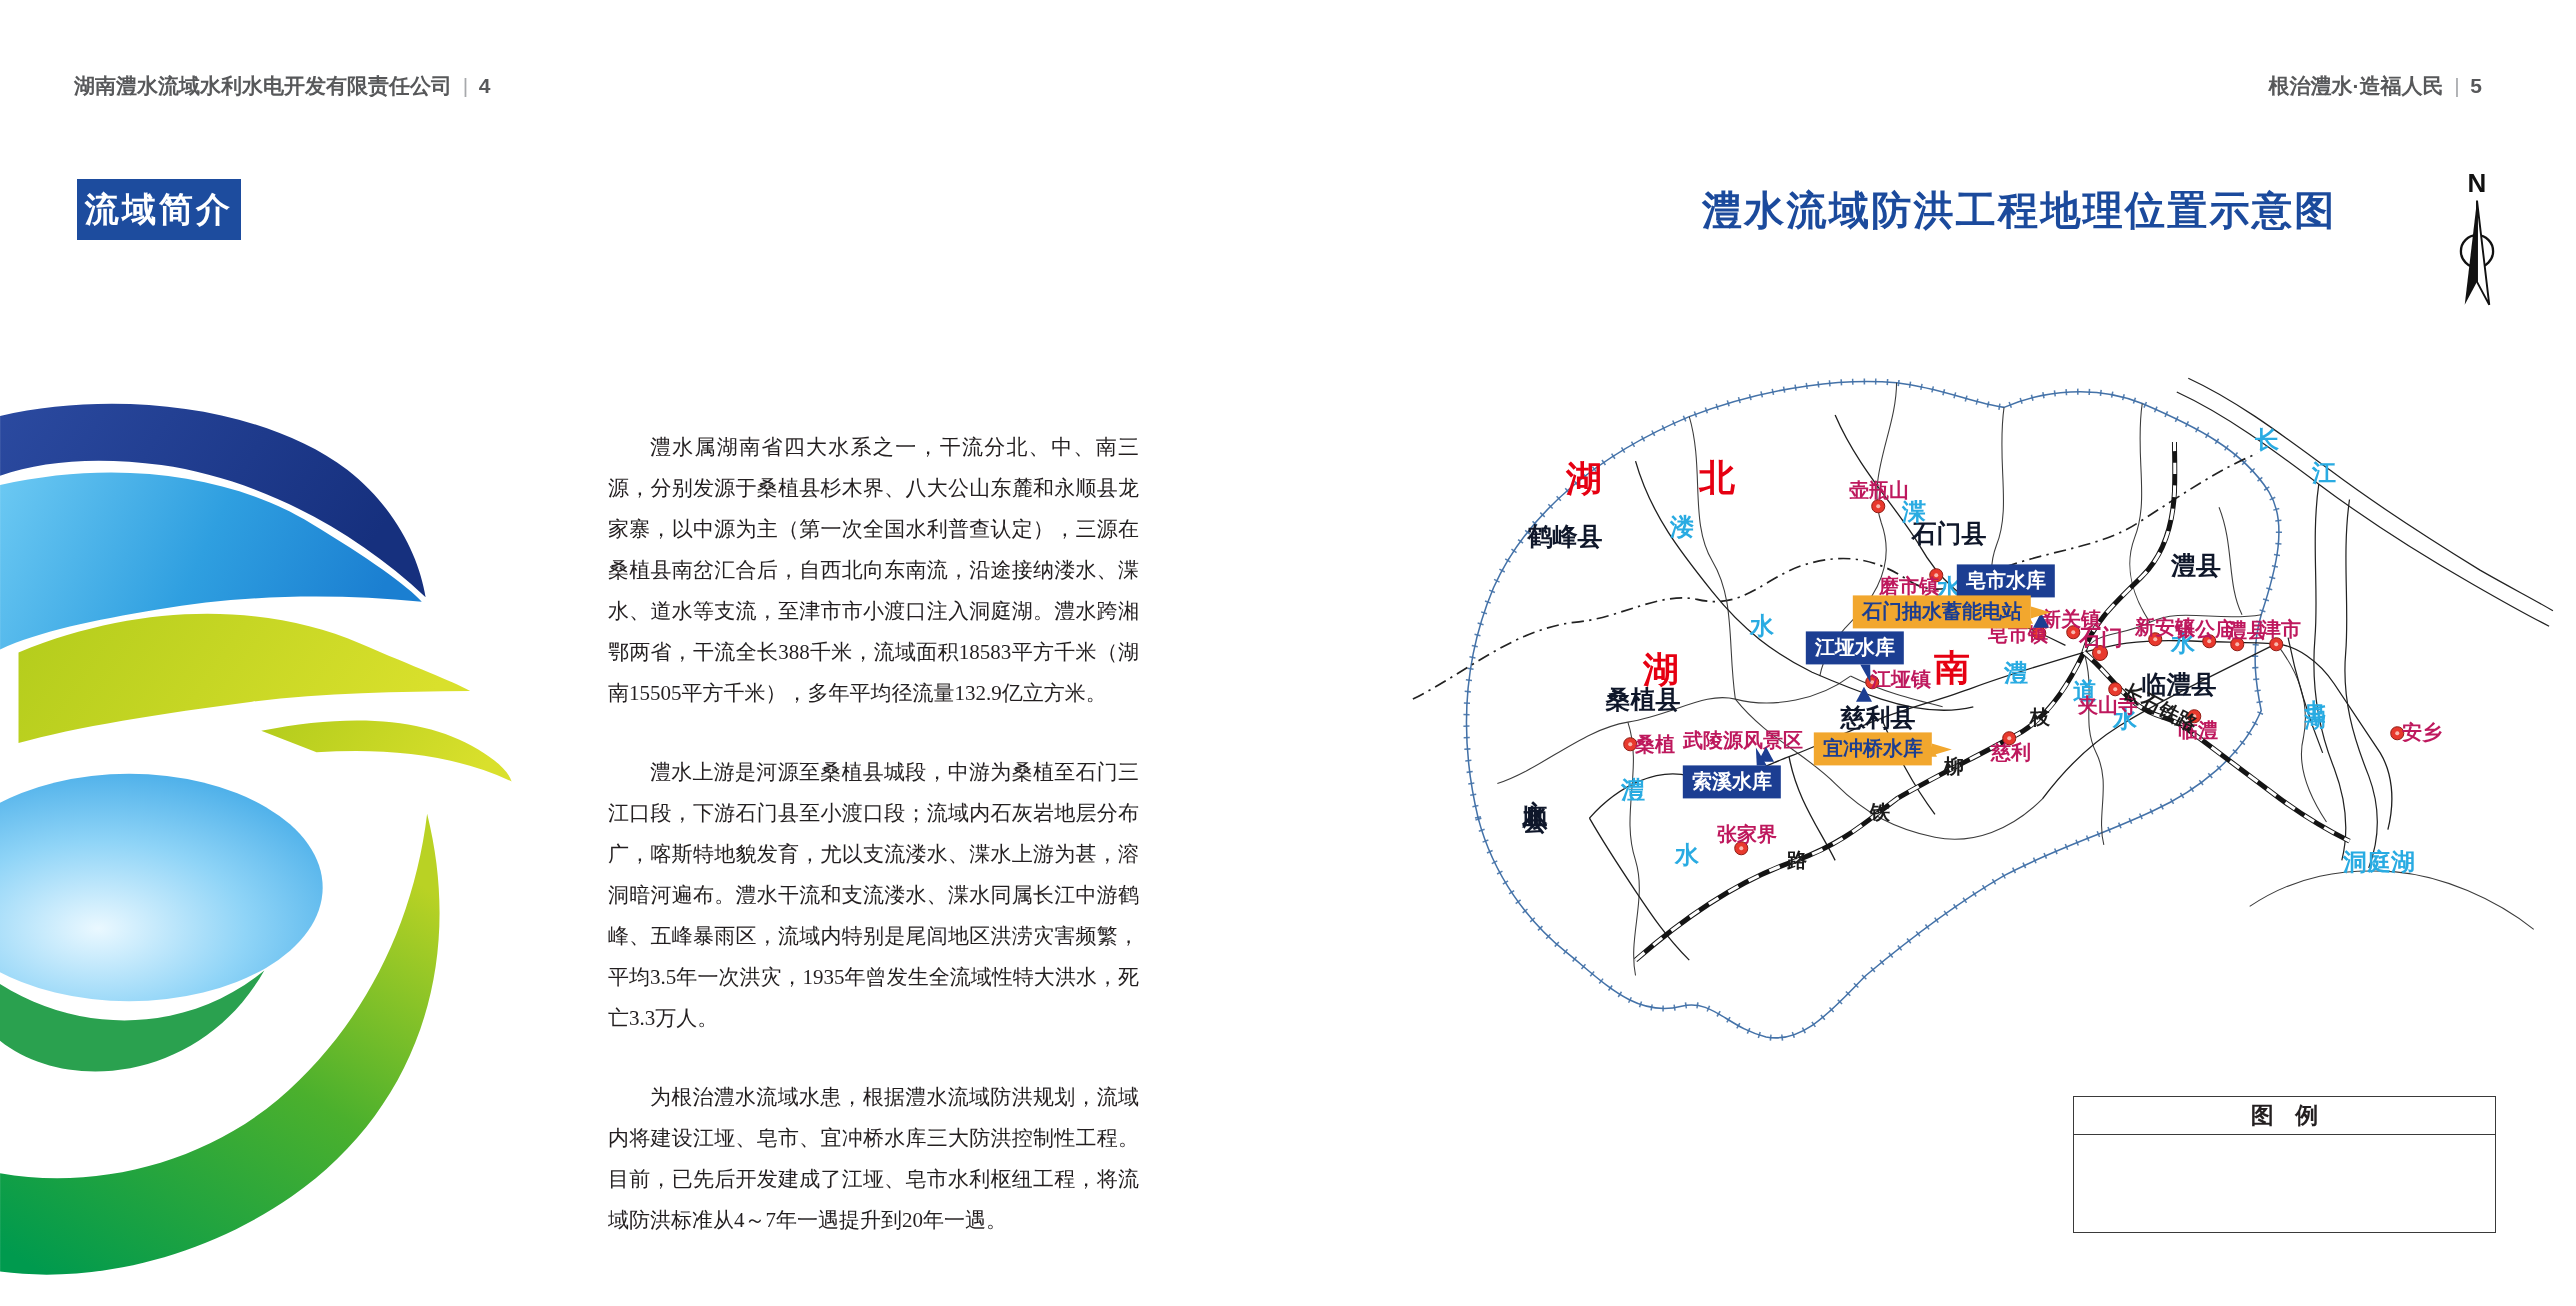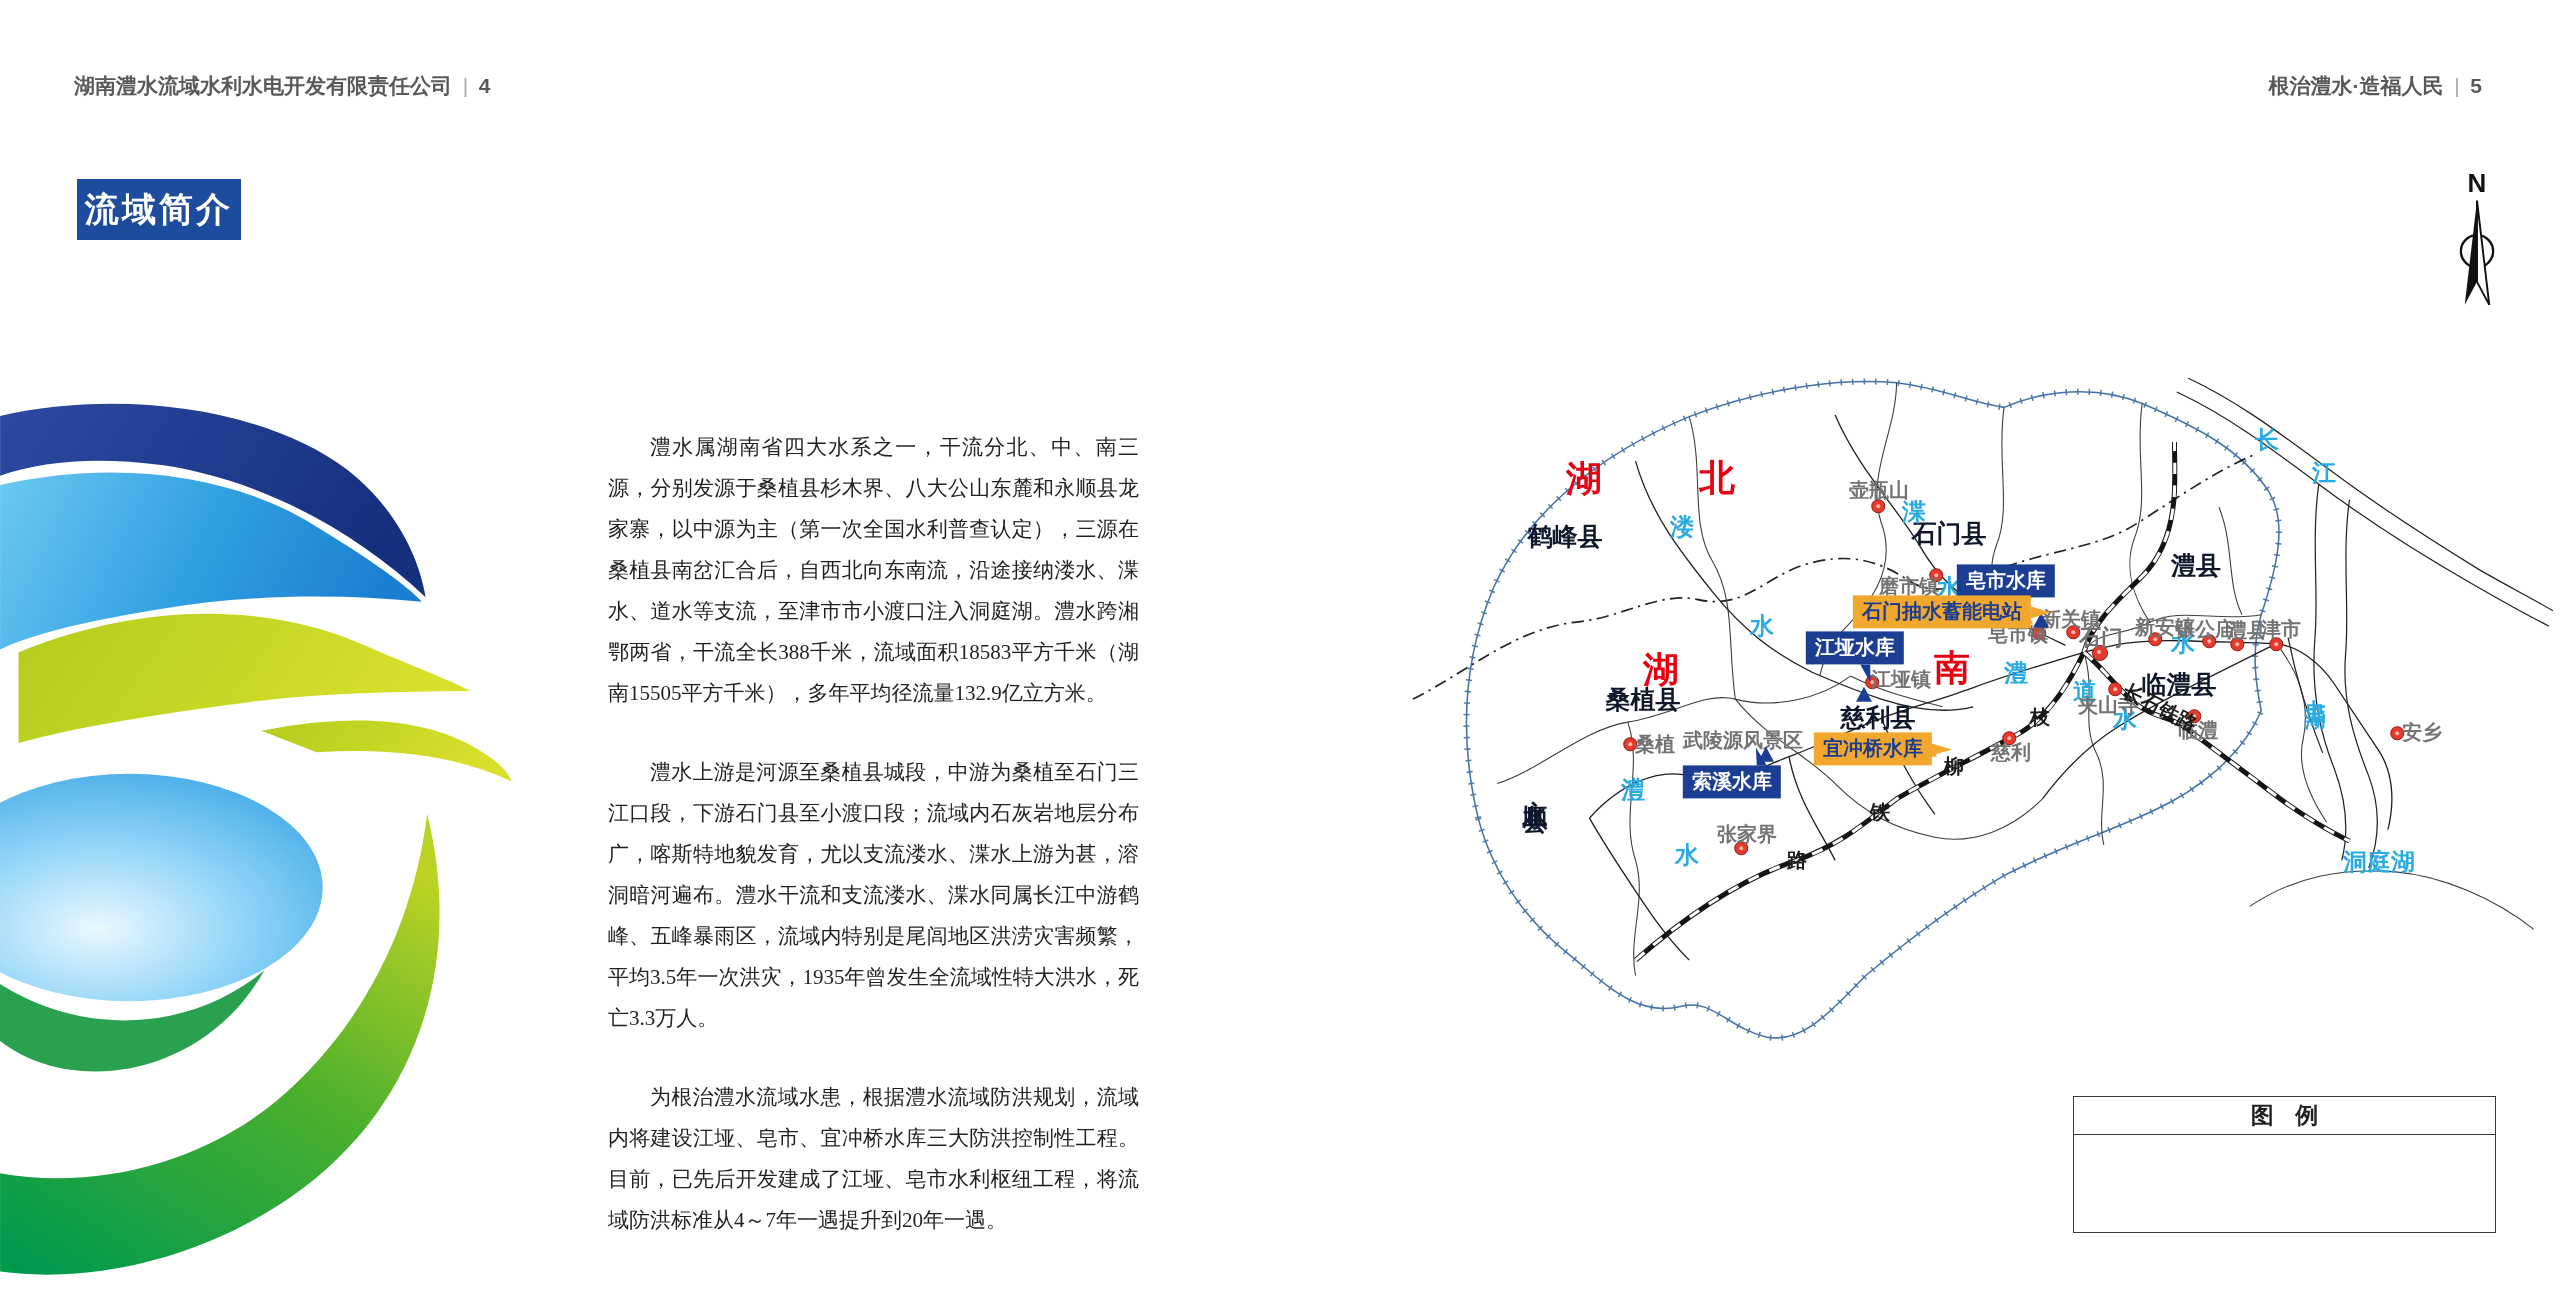--- a/index.html
+++ b/index.html
@@ -25,21 +25,21 @@
   
   #compass{position:absolute;left:2448px;top:170px;width:58px;text-align:center;}
   #compass .n{font-weight:bold;font-size:26px;color:#111;display:block;line-height:26px;}
   
   #map{position:absolute;left:1405px;top:369px;width:1152px;height:737px;}
   #map svg.lines{position:absolute;left:0;top:0;}
   .lbl{position:absolute;transform:translate(-50%,-50%);white-space:nowrap;}
   .prov{font-size:36px;font-weight:bold;color:#e60012;}
   .county{font-size:25px;font-weight:bold;color:#0f172a;}
   .county.vert,.river.vert{writing-mode:vertical-rl;text-orientation:upright;letter-spacing:4.6px;}
-  .town{font-size:20px;font-weight:bold;color:#737373;text-align:right;}
+  .town{font-size:20px;font-weight:bold;color:#be185d;text-align:right;}
   .river{font-size:24px;font-weight:bold;color:#29abe2;}
   .rail-ch{font-size:20px;font-weight:bold;color:#1a1a1a;}
   .dot{position:absolute;width:11.5px;height:11.5px;border-radius:50%;background:#e8392d;
     border:1.5px solid #8f1d15;transform:translate(-50%,-50%);}
   .dot::after{content:"";position:absolute;left:3.8px;top:3.8px;width:3.8px;height:3.8px;border-radius:50%;background:#f7b9ae;}
   .tri{position:absolute;width:0;height:0;border-left:8.4px solid transparent;border-right:8.4px solid transparent;
     border-bottom:15.4px solid #1c3e92;transform:translate(-50%,-55%);}
   .tri.orange{border-bottom-color:#f2a72e;}
   .badge{position:absolute;transform:translate(-50%,-50%);padding:3.1px 9.2px;font-size:20px;font-weight:bold;
     white-space:nowrap;z-index:3;}
@@ -121,20 +121,21 @@
     <path fill="#2aa14f" d="M-28,742 C84,830 236,832 344,744 C252,906 44,908 -28,806 Z"></path>
     <ellipse fill="url(#gCenter)" cx="168" cy="636" rx="252" ry="148"></ellipse>
   </svg>
 
   <div id="body-text">
     <p>澧水属湖南省四大水系之一，干流分北、中、南三源，分别发源于桑植县杉木界、八大公山东麓和永顺县龙家寨，以中源为主（第一次全国水利普查认定），三源在桑植县南岔汇合后，自西北向东南流，沿途接纳溇水、渫水、道水等支流，至津市市小渡口注入洞庭湖。澧水跨湘鄂两省，干流全长388千米，流域面积18583平方千米（湖南15505平方千米），多年平均径流量132.9亿立方米。</p>
     <p>澧水上游是河源至桑植县城段，中游为桑植至石门三江口段，下游石门县至小渡口段；流域内石灰岩地层分布广，喀斯特地貌发育，尤以支流溇水、渫水上游为甚，溶洞暗河遍布。澧水干流和支流溇水、渫水同属长江中游鹤峰、五峰暴雨区，流域内特别是尾闾地区洪涝灾害频繁，平均3.5年一次洪灾，1935年曾发生全流域性特大洪水，死亡3.3万人。</p>
     <p>为根治澧水流域水患，根据澧水流域防洪规划，流域内将建设江垭、皂市、宜冲桥水库三大防洪控制性工程。目前，已先后开发建成了江垭、皂市水利枢纽工程，将流域防洪标准从4～7年一遇提升到20年一遇。</p>
   </div>
 
+  <div id="map-title">澧水流域防洪工程地理位置示意图</div>
 
   <div id="compass">
     <span class="n">N</span>
     <svg width="54" height="115" viewBox="0 0 70 150">
       <circle cx="35" cy="72" r="21" fill="none" stroke="#111" stroke-width="3"></circle>
       <path d="M35,6 L19,142 L35,112 Z" fill="#111"></path>
       <path d="M35,6 L51,142 L35,112 Z" fill="#fff" stroke="#111" stroke-width="2.5"></path>
     </svg>
   </div>
 

